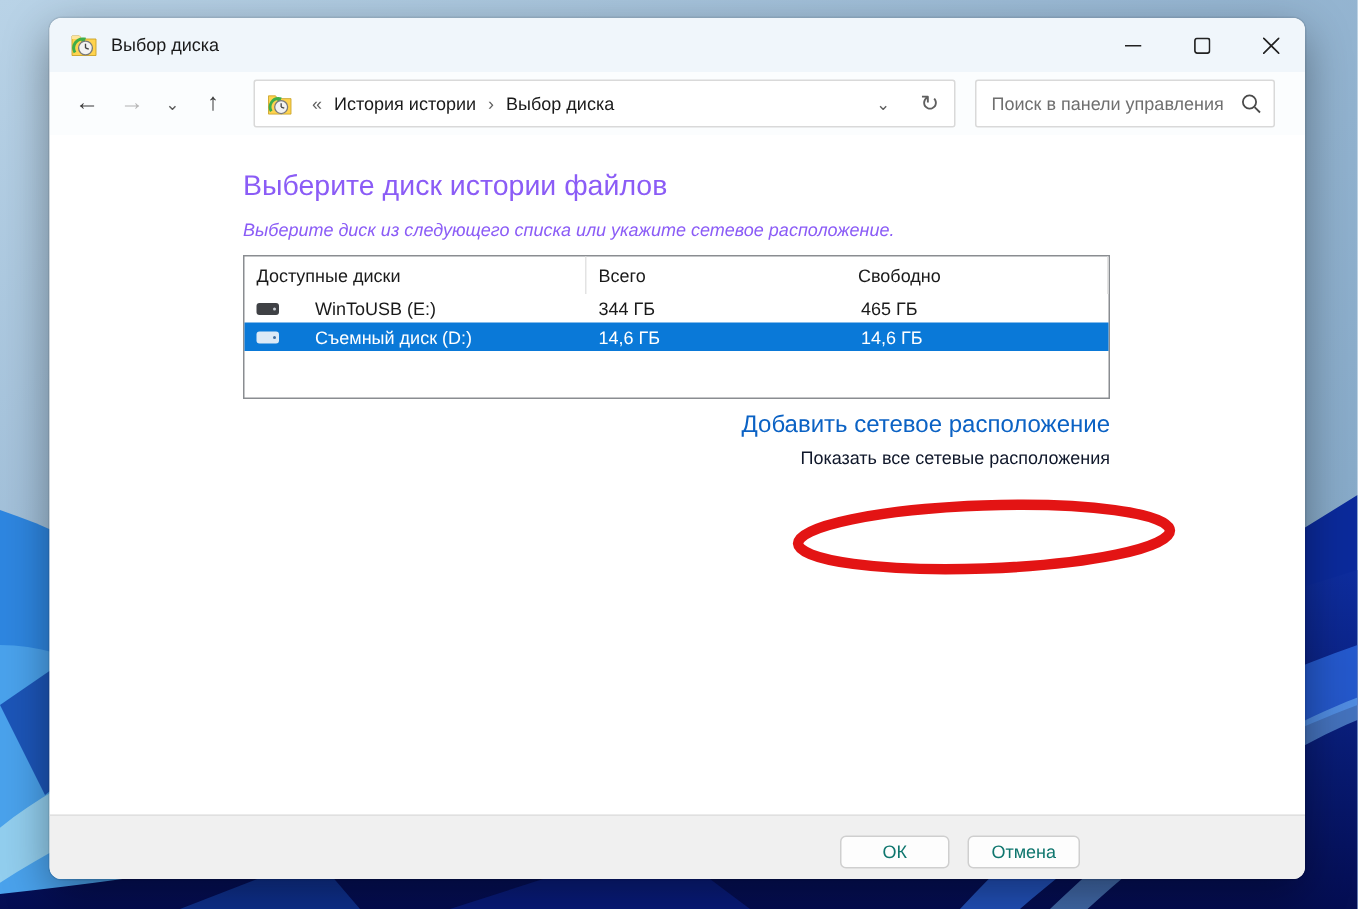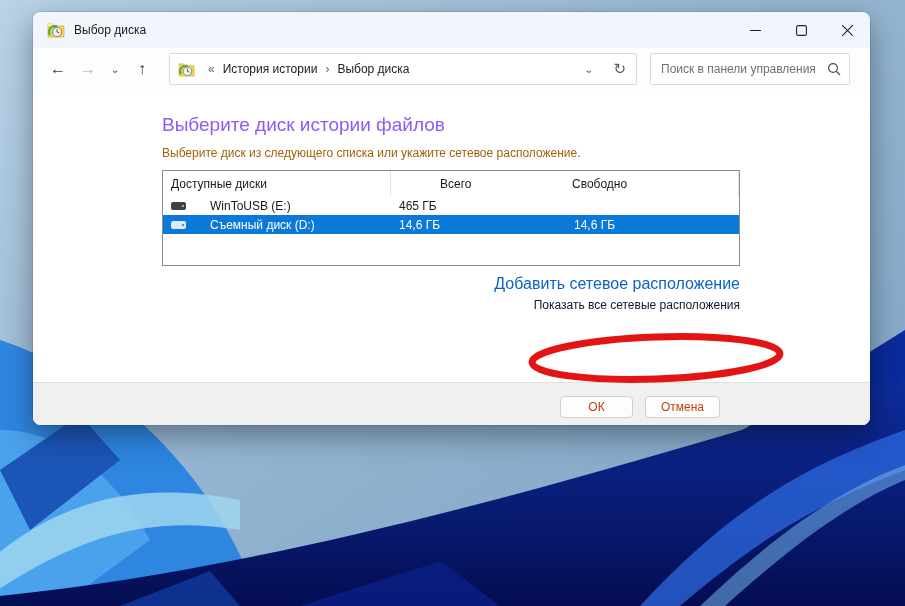--- a/index.html
+++ b/index.html
@@ -4,21 +4,21 @@
 <style>
   * { margin:0; padding:0; box-sizing:border-box; }
   html,body { width:905px; height:606px; overflow:hidden; font-family:"Liberation Sans", sans-serif; }
   body { position:relative; background:#9bbbd6; }
 
   
   .wallpaper { position:absolute; inset:0; z-index:0; }
 
   
   .window {
-    position:absolute; left:33px; top:12px; width:837px; height:413px;
+    position:absolute; left:33px; top:12px; width:837px; height:574px;
     background:#ffffff; border-radius:8px; overflow:hidden; z-index:2;
     box-shadow:0 10px 30px rgba(0,0,0,.38), 0 0 0 1px rgba(0,0,0,.08);
   }
 
   
   .titlebar { height:36px; background:#f0f6fb; display:flex; align-items:center; padding-left:14px; }
   .titlebar .app-icon { width:18px; height:16px; margin-right:9px; flex:0 0 auto; }
   .titlebar .title { font-size:12px; color:#1a1a1a; }
   .titlebar .spacer { flex:1; }
   .caption-btn { width:46px; height:36px; display:flex; align-items:center; justify-content:center; color:#222; }
@@ -41,25 +41,25 @@
   .searchbox { display:flex; align-items:center; height:32px; width:200px; margin-left:13px;
                border:1px solid #d9d9d9; border-radius:2px; background:#fff; padding:0 8px 0 10px; }
   .searchbox input { border:none; outline:none; flex:1; font-family:"Liberation Sans",sans-serif;
                      font-size:12px; color:#4d7c0f; background:transparent; }
   .searchbox input::placeholder { color:#6f6f6f; opacity:1; }
   .search-icon { flex:0 0 auto; }
 
   
   .content { position:relative; height:453px; background:#fff; }
   .page-title { position:absolute; left:129px; top:24px; font-size:19px; color:#8b5cf6; }
-  .page-sub { position:absolute; left:129px; top:56px; font-size:12px; color:#a16207; }
+  .page-sub { position:absolute; left:129px; top:56px; font-size:12px; color:#8b5cf6;font-style:italic; }
 
   .drive-table { position:absolute; left:129px; top:80px; width:578px; height:96px;
                  border:1px solid #8a8d91; background:#fff; font-size:12px; color:#1a1a1a; }
-  .thead { display:flex; height:25px; align-items:flex-end;gap:41px; }
+  .thead { display:flex; height:25px; align-items:flex-end; }
   .th { padding:0 8px; display:flex; align-items:center; height:100%; }
   .th-name { width:228px; border-right:1px solid #e3e3e3; }
   .th-free { width:175px; border-right:1px solid #e3e3e3; }
   .th-total { flex:1; }
   .trow { display:flex; height:19px; align-items:center; }
   .td { padding:0 8px; display:flex; align-items:center; gap:24px; }
   .td-name { width:228px; }
   .td-free { width:175px; }
   .trow.selected { background:#0a79d8; color:#ffffff; }
   .drive-icon { width:15px; height:8px; border-radius:2px; background:#3f4145; position:relative; flex:0 0 auto; }
@@ -69,21 +69,21 @@
 
   .link-add { position:absolute; top:185px; right:130px; font-size:16px; color:#0b62c4; text-decoration:none; }
   .link-showall { position:absolute; top:208px; right:130px; font-size:12px; color:#0f172a; text-decoration:none; }
 
   .annotation { position:absolute; left:0; top:0; width:837px; height:453px; pointer-events:none; z-index:6; }
 
   
   .footer { position:absolute; left:0; bottom:0; width:100%; height:43px; background:#f0f0f0;
             border-top:1px solid #e0e0e0; }
   .btn { position:absolute; top:13px; height:22px; background:#fdfdfd; border:1px solid #cfcfcf;
-         border-radius:4px; font-family:"Liberation Sans",sans-serif; font-size:12px; color:#c2410c;
+         border-radius:4px; font-family:"Liberation Sans",sans-serif; font-size:12px; color:#0f766e;
          display:flex; align-items:center; justify-content:center; }
   .btn-ok { left:527px; width:73px; }
   .btn-cancel { left:612px; width:75px; }
 </style>
 </head>
 <body>
 
 <svg class="wallpaper" viewBox="0 0 905 606" preserveAspectRatio="none">
   <defs>
     <linearGradient id="sky" x1="0" y1="0" x2="1" y2="1">
@@ -185,20 +185,21 @@
       <div class="thead">
         <div class="th th-name">Доступные диски</div>
         <div class="th th-total">Всего</div>
         <div class="th th-free">Свободно</div>
       </div>
       <div class="trow">
         <div class="td td-name">
           <span class="drive-icon"></span>
           <span>WinToUSB (E:)</span>
         </div>
+        <div class="td td-free">344 ГБ</div>
         <div class="td">465 ГБ</div>
       </div>
       <div class="trow selected">
         <div class="td td-name">
           <span class="drive-icon"></span>
           <span>Съемный диск (D:)</span>
         </div>
         <div class="td td-free">14,6 ГБ</div>
         <div class="td">14,6 ГБ</div>
       </div>

